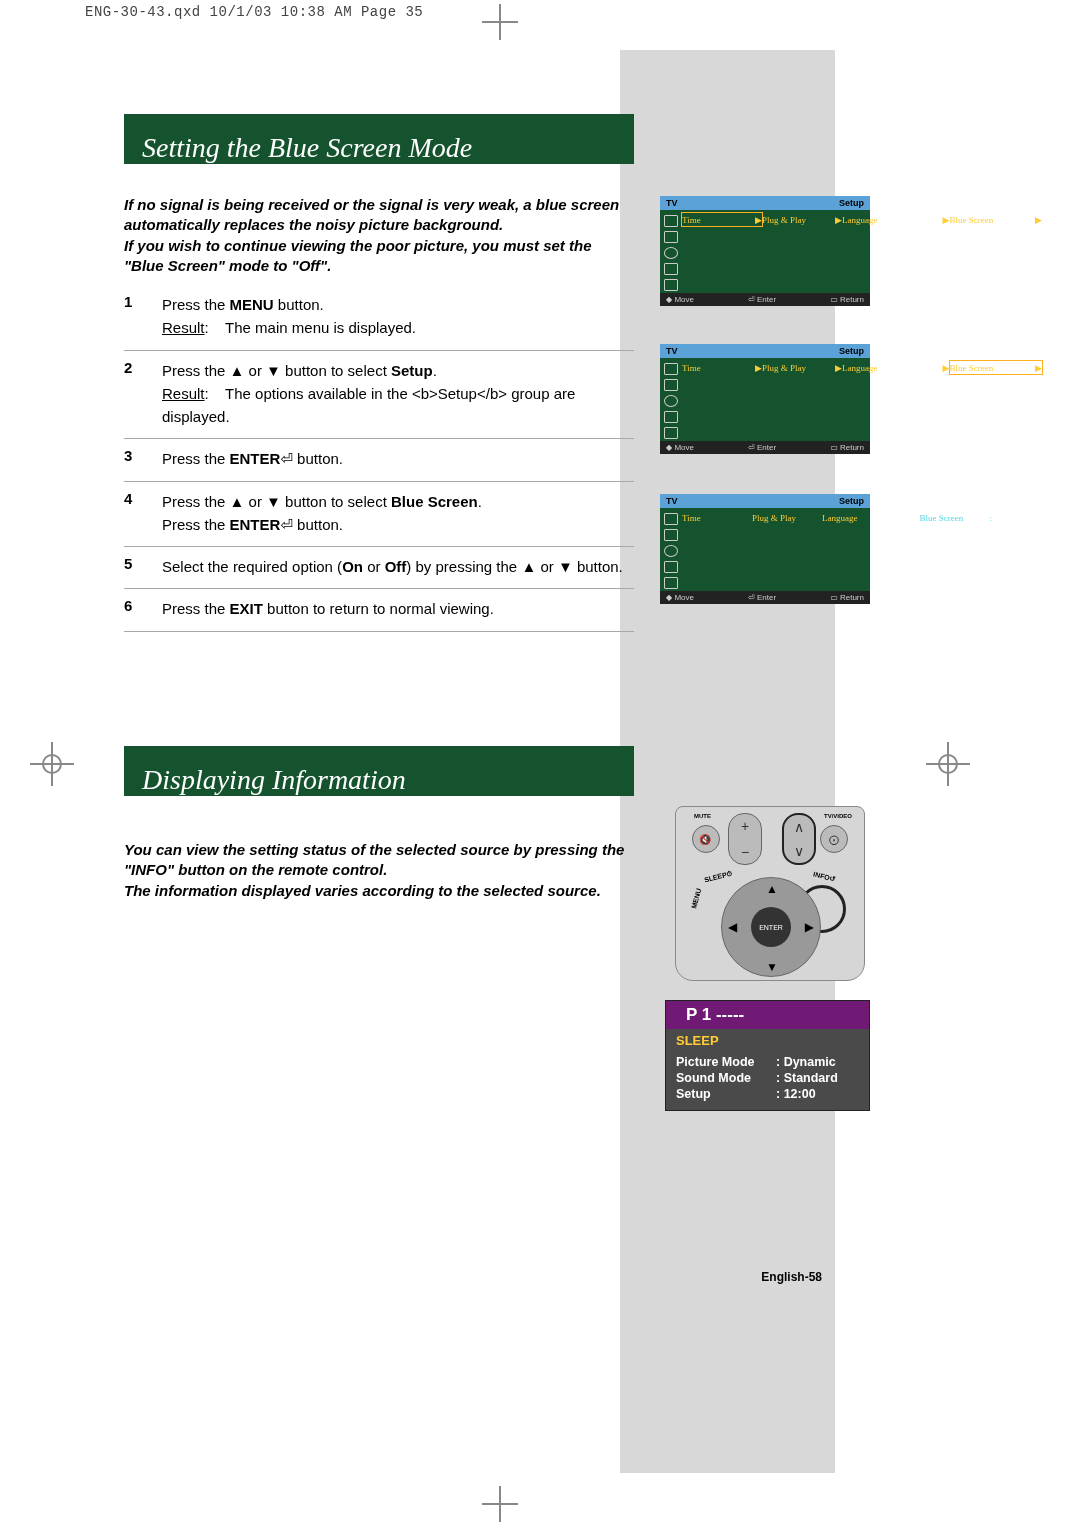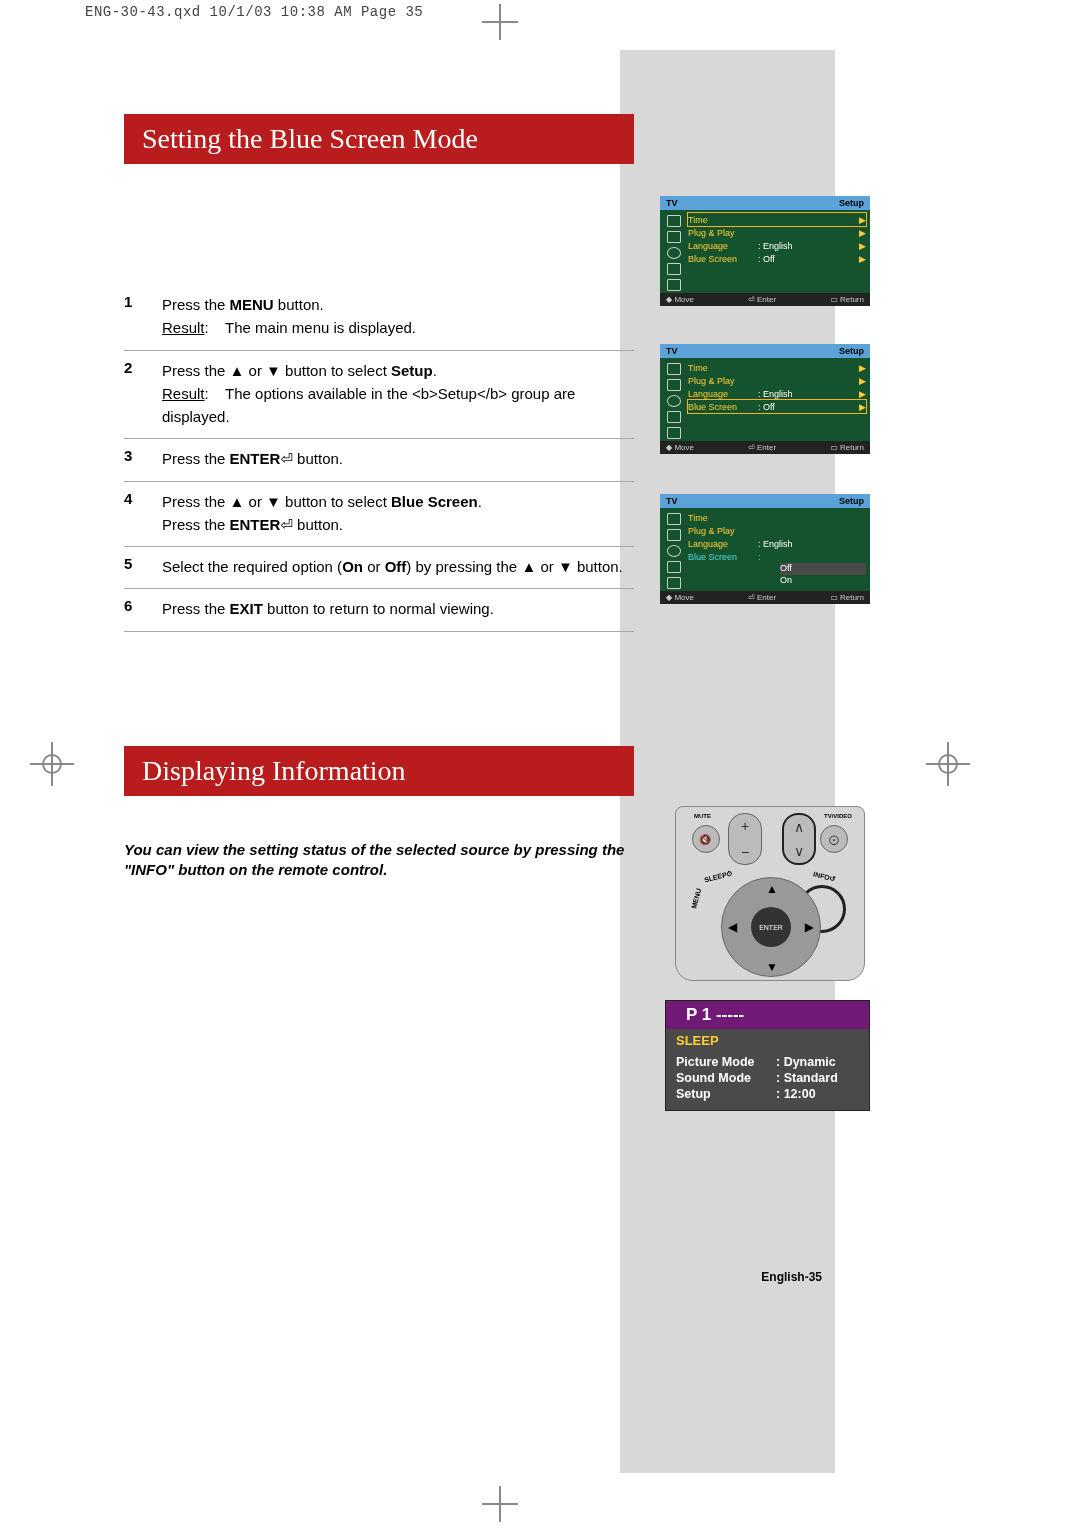--- a/index.html
+++ b/index.html
@@ -6,21 +6,21 @@
   html, body { width: 1080px; height: 1528px; background: #fff; font-family: Arial, Helvetica, sans-serif; color: #000; }
   .page { position: relative; width: 1000px; height: 1528px; }
 
   
 
   .header-meta { position: absolute; left: 85px; top: 4px; font-size: 14px; font-family: "Courier New", monospace; color: #444; letter-spacing: .5px; }
 
   .gray-col { position: absolute; left: 620px; top: 50px; width: 215px; bottom: 55px; background: #d8d8d8; }
 
   
-  .section-bar { position: absolute; left: 124px; height: 50px; background: #b91c1c; display: flex; align-items: center; padding-left: 18px; }
+  .section-bar { position: absolute; left: 124px; height: 50px; background: #14532d; display: flex; align-items: flex-end; padding-left: 18px; font-style: italic; }
   .section-bar.sec1 { top: 114px; width: 510px; }
   .section-bar.sec2 { top: 746px; width: 510px; }
   .section-bar span { font-size: 28px; color: #fff; font-family: Georgia, "Times New Roman", serif; }
 
   
   .intro { position: absolute; left: 124px; width: 510px; font-size: 15px; font-style: italic; font-weight: bold; line-height: 1.35; }
   .intro.i1 { top: 195px; }
   .intro.i2 { top: 840px; }
 
   
@@ -32,21 +32,21 @@
 
   
   .osd { position: absolute; left: 660px; width: 210px; background: #14532d; color: #fff; font-size: 9px; }
   .osd .osd-hdr { display: flex; justify-content: space-between; background: #5aa2d8; color: #000; font-weight: bold; padding: 2px 6px; }
   .osd .osd-hdr span:first-child { color: #000; }
   .osd .osd-hdr span:last-child { color: #000; }
   .osd .osd-body { display: flex; padding: 3px 4px 2px; }
   .osd .iconcol { width: 20px; display: flex; flex-direction: column; gap: 4px; align-items: center; padding-top: 2px; }
   .osd .iconcol .ic { width: 14px; height: 12px; border: 1px solid #ccc; border-radius: 1px; }
   .osd .iconcol .ic.spk { border-radius: 50%; }
-  .osd .rows { flex: 1; display: flex; flex-direction: column; gap: 0; padding-left: 4px; }
+  .osd .rows { flex: 1; display: flex; flex-direction: row; gap: 0; padding-left: 4px; font-family: Liberation Serif, serif; }
   .osd .row { display: flex; align-items: center; height: 13px; }
   .osd .row .lbl { flex: 0 0 70px; color: #ffcc33; white-space: nowrap; }
   .osd .row .val { flex: 1; color: #fff; }
   .osd .row .arr { width: 10px; text-align: right; color: #ffcc33; }
   .osd .row.sel { outline: 1px solid #ffb020; }
   .osd .row.cyan .lbl { color: #4fd8e6; }
   .osd .row.cyan .val { color: #4fd8e6; }
   .osd .osd-ftr { background: #222; display: flex; justify-content: space-between; padding: 2px 6px; font-size: 8px; color: #ccc; }
   .osd .osd-ftr span::before { content: ""; }
   .osd3 .sublist { margin-left: 92px; display: flex; flex-direction: column; }
@@ -112,20 +112,24 @@
   <div class="crop-side crop-r">
       <div class="ring"></div>
     </div>
 
   <div class="gray-col"></div>
 
   <div class="section-bar sec1">
     <span>Setting the Blue Screen Mode</span>
   </div>
 
+  <div class="intro i1">
+    <div>If no signal is being received or the signal is very weak, a blue screen automatically replaces the noisy picture background.</div>
+    <div>If you wish to continue viewing the poor picture, you must set the "Blue Screen" mode to "Off".</div>
+  </div>
 
   <div class="steps">
     <div class="step-row">
       <div class="step-num">1</div>
       <div class="step-body">
         <span>Press the <b>MENU</b> button.</span><br>
         <span class="result-lbl">Result</span>:&nbsp;&nbsp;&nbsp;
         <span>The main menu is displayed.</span>
       </div>
     </div>
@@ -291,20 +295,21 @@
       <span><span>▭</span> <span>Return</span></span>
     </div>
   </div>
 
   <div class="section-bar sec2">
     <span>Displaying Information</span>
   </div>
 
   <div class="intro i2">
     <div>You can view the setting status of the selected source by pressing the "INFO" button on the remote control.</div>
+    <div>The information displayed varies according to the selected source.</div>
   </div>
 
   <div class="remote">
     <div class="body">
       <div class="lbl-mute">MUTE</div>
       <div class="lbl-tv">TV/VIDEO</div>
       <div class="rnd mute">🔇</div>
       <div class="rnd vol">
           <span>+</span>
           <span>−</span>
@@ -338,15 +343,15 @@
     <div class="row">
         <span class="k">Sound Mode</span>
         <span class="v">Standard</span>
       </div>
     <div class="row">
         <span class="k">Setup</span>
         <span class="v">12:00</span>
       </div>
   </div>
 
-  <div class="page-footer">English-35</div>
+  <div class="page-footer">English-58</div>
 
 </div>
 
 </body></html>

